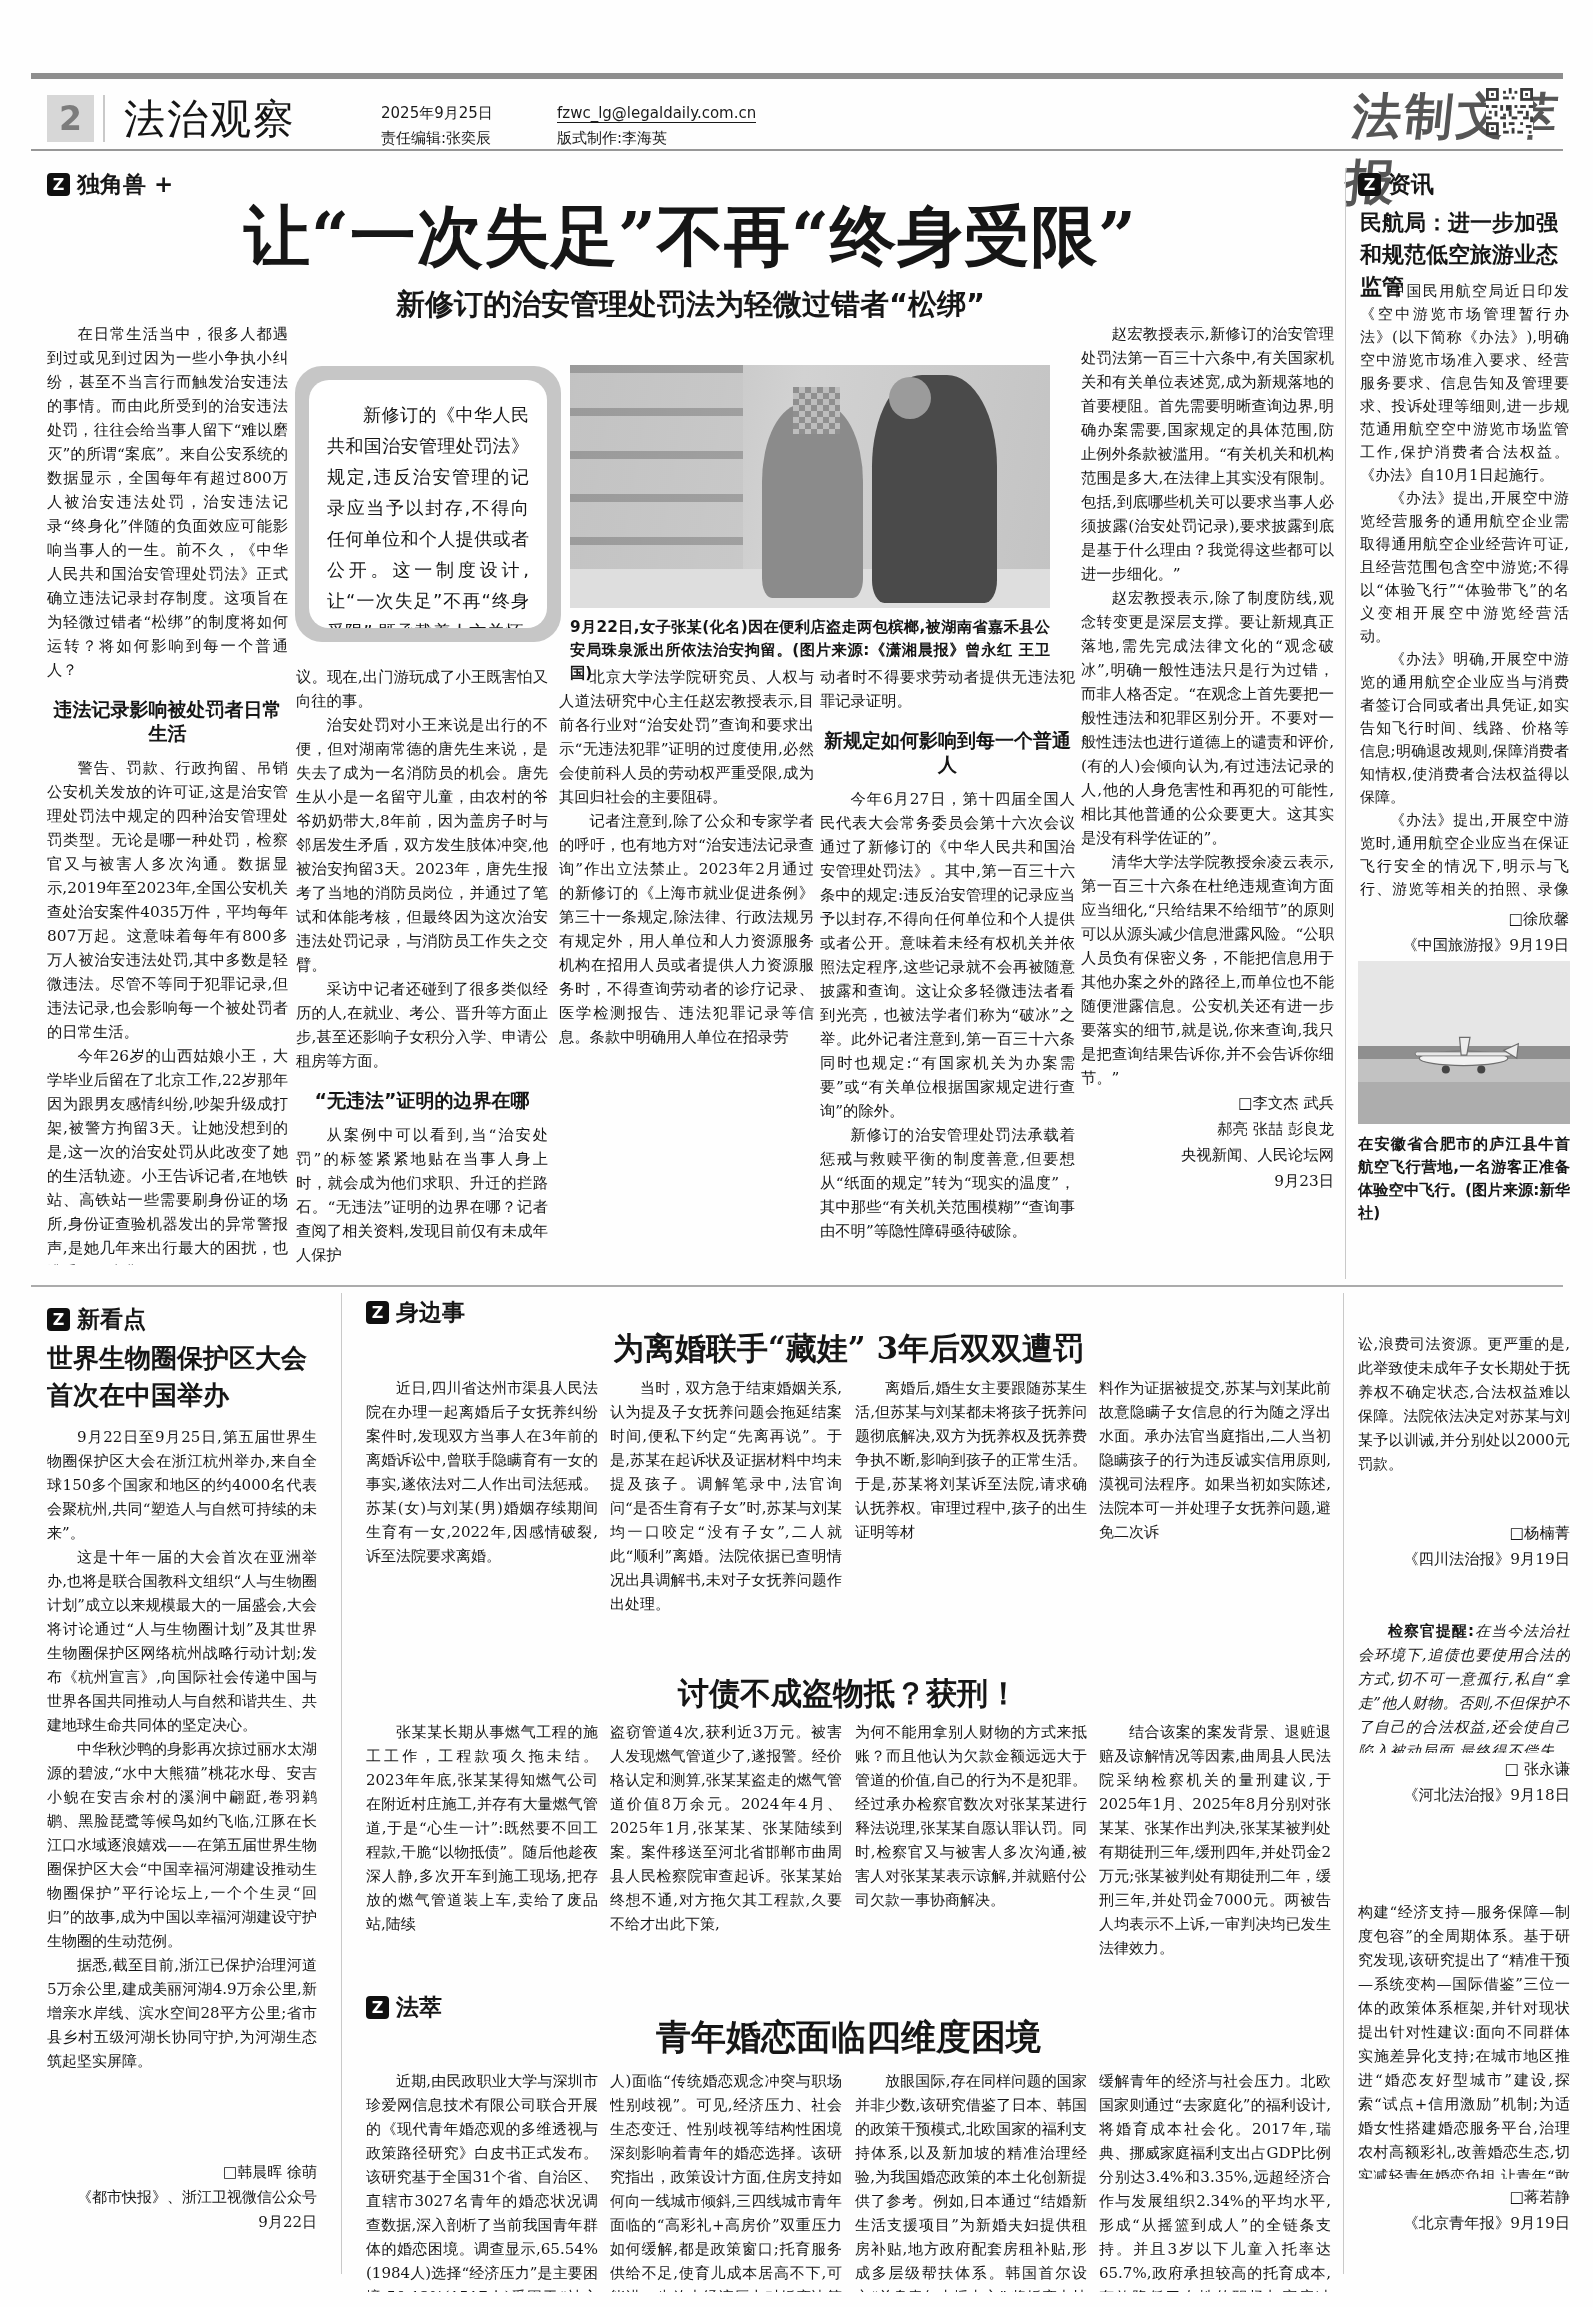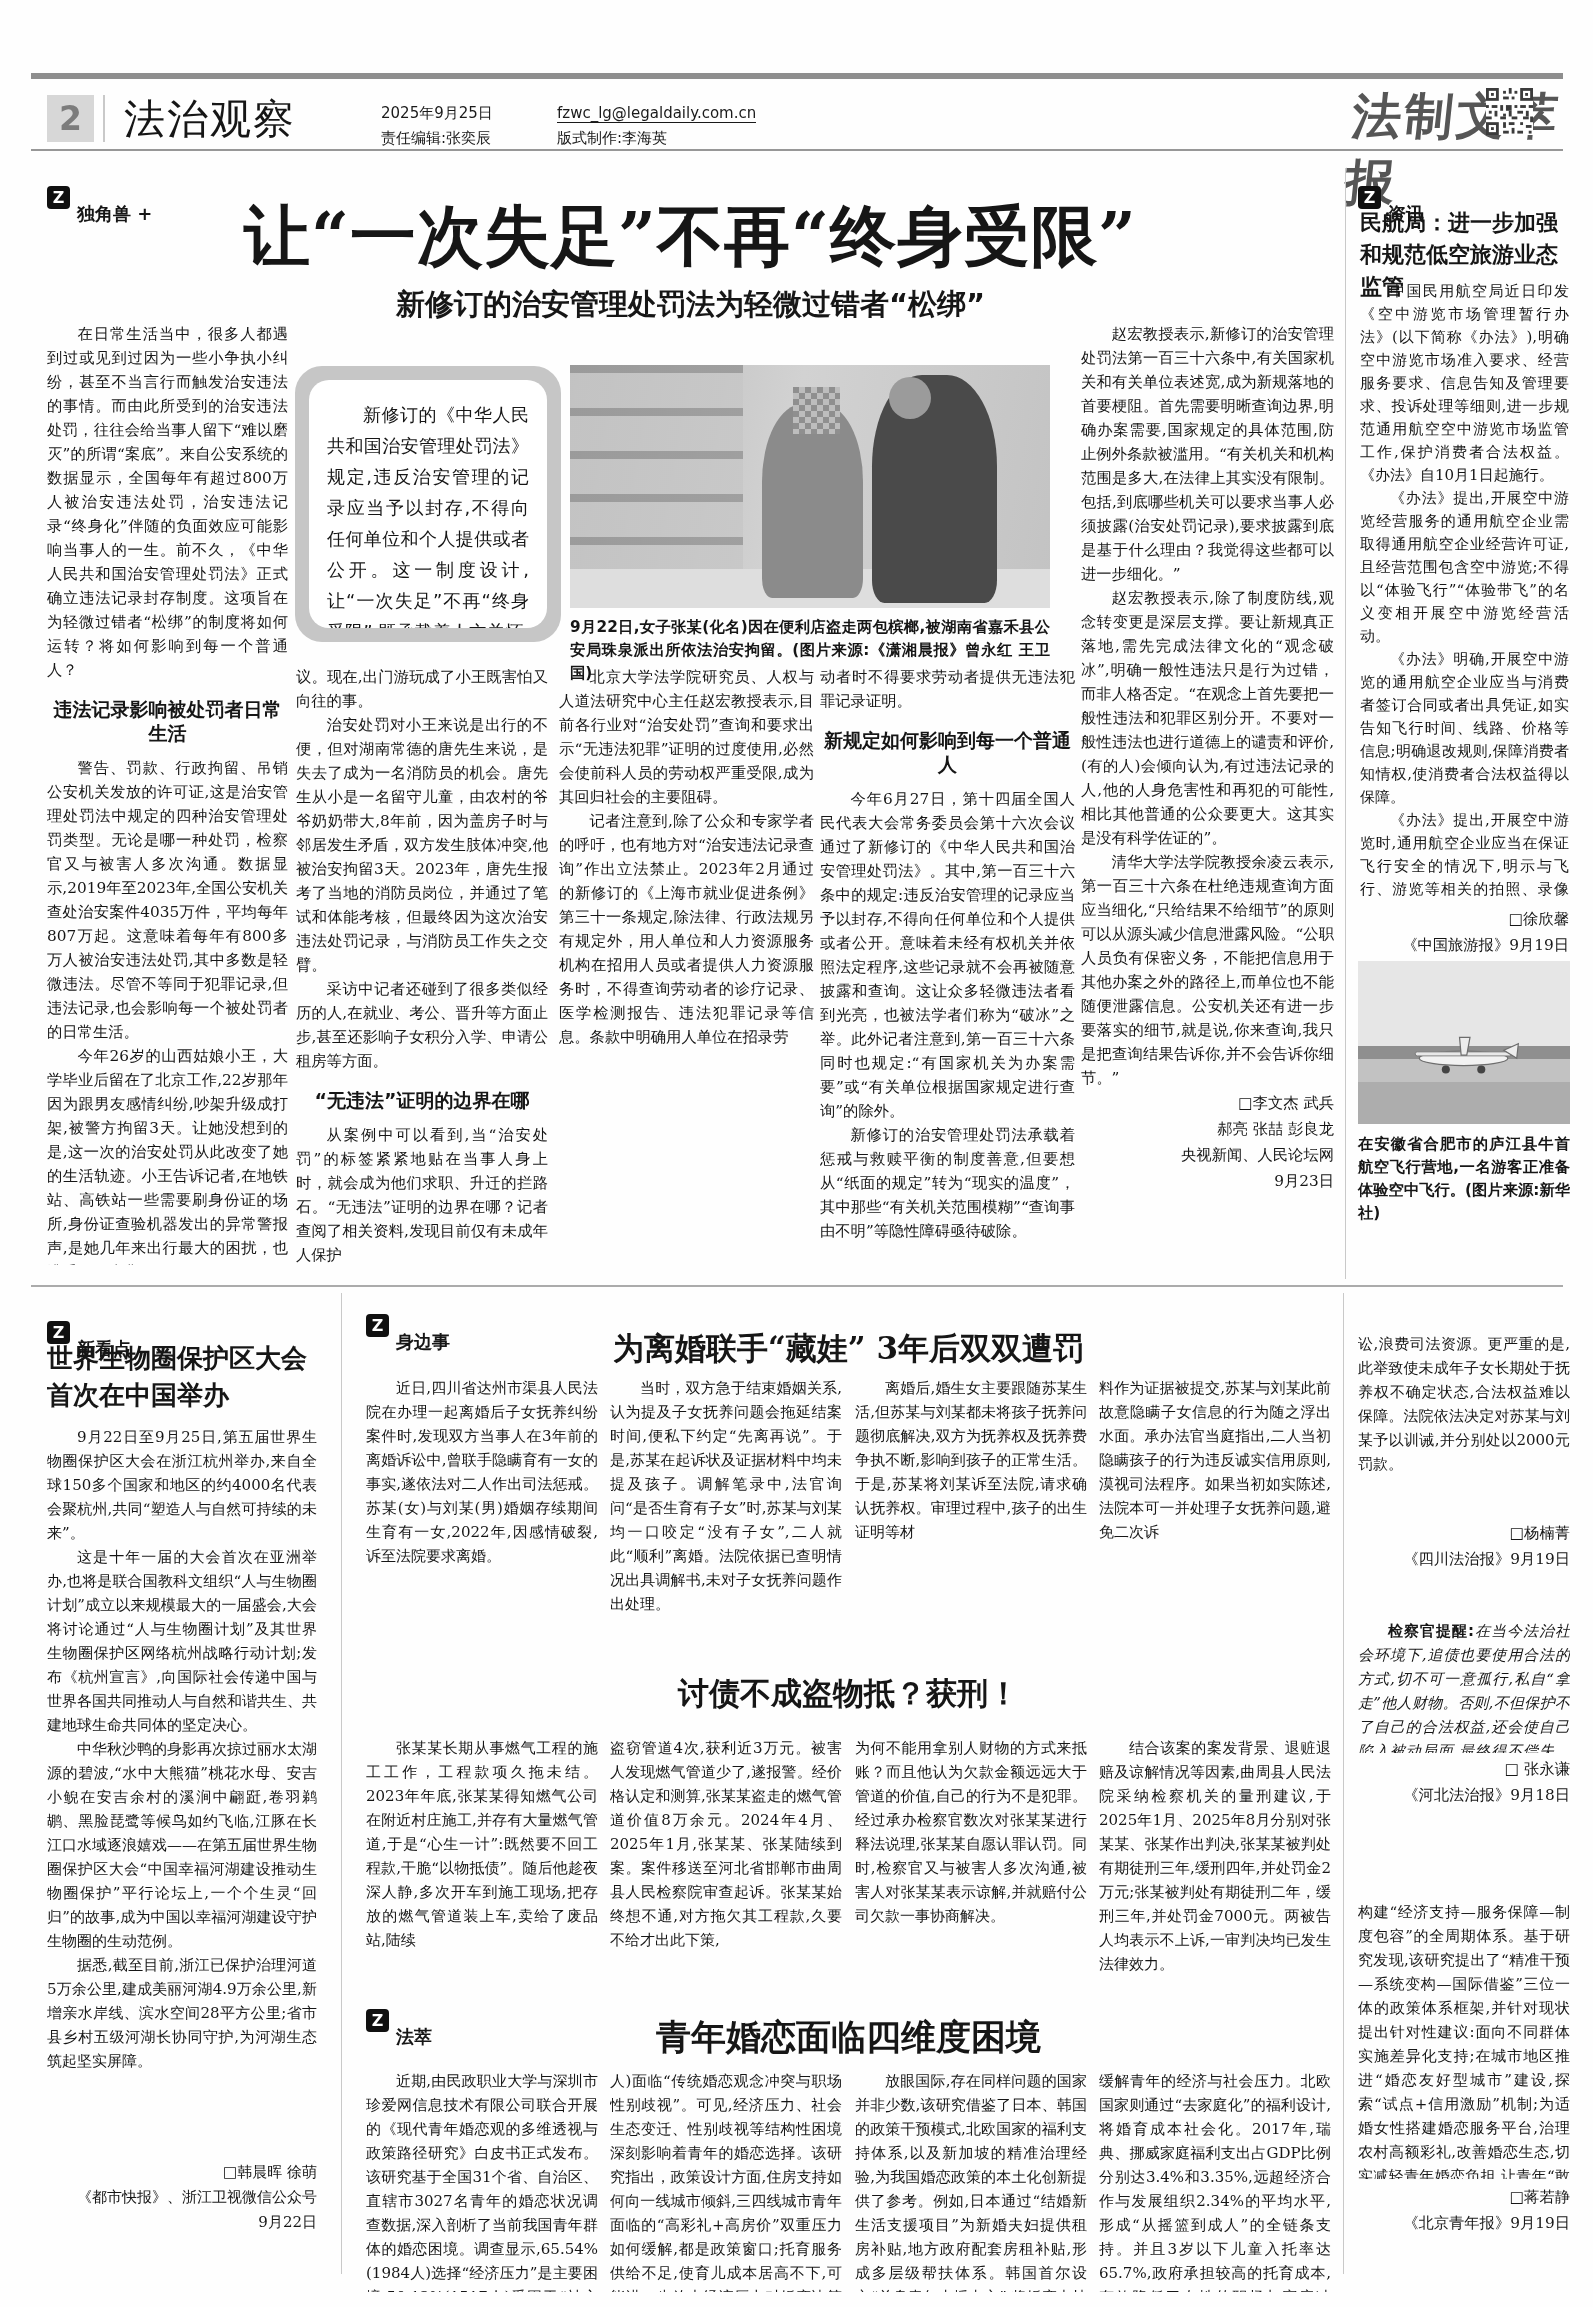--- a/index.html
+++ b/index.html
@@ -17,21 +17,21 @@
   .hmeta .email{text-decoration:none;color:#1a1a1a;border-bottom:1.5px solid #1a1a1a;}
   .masthead{left:1349px;top:84px;font-size:49px;font-weight:bold;color:#565656;
             letter-spacing:3px;transform:skewX(-6deg);}
   .qr{left:1486px;top:88px;width:47px;height:47px;}
   .header-rule{left:31px;top:149px;width:1532px;height:2px;background:#979797;}
   
   .marker{display:flex;align-items:center;gap:7px;}
   .marker .logo{width:23px;height:23px;background:#101010;color:#fff;border-radius:4px;
                 font-size:16px;font-weight:bold;display:flex;align-items:center;justify-content:center;
                 font-family:"DejaVu Sans","Liberation Sans",sans-serif;}
-  .marker .mlabel{font-size:18px;font-weight:bold;font-family:"DejaVu Sans","Liberation Sans",sans-serif;margin-top:33px;}
+  .marker .mlabel{font-size:23px;font-weight:bold;font-family:"DejaVu Sans","Liberation Sans",sans-serif;}
   
   .lead-headline{left:148px;top:192px;width:1085px;text-align:center;font-size:66px;font-weight:900;
                  letter-spacing:1px;}
   .lead-subhead{left:148px;top:285px;width:1085px;text-align:center;font-size:29px;font-weight:600;
                 font-family:"DejaVu Sans","Liberation Sans",sans-serif;}
   .col{font-size:15.3px;line-height:24px;text-align:justify;overflow:hidden;}
   .col p{margin:0;text-indent:2em;}
   .col p.cont{text-indent:0;}
   .colsub{font-family:"DejaVu Sans","Liberation Sans",sans-serif;font-weight:bold;font-size:19px;
           text-align:center;text-indent:0 !important;margin:15px 0 11px 0 !important;}
@@ -77,21 +77,21 @@
   .sub-headline{text-align:center;font-weight:900;}
   .divorce-headline{left:366px;top:1328px;width:965px;font-size:31px;}
   .debt-headline{left:366px;top:1673px;width:965px;font-size:31px;}
   .marriage-headline{left:366px;top:2014px;width:965px;font-size:35px;}
   .bcol{font-size:15px;line-height:24px;}
   .bc1{left:366px;width:232px;}
   .bc2{left:610px;width:232px;}
   .bc3{left:855px;width:232px;}
   .bc4{left:1099px;width:232px;}
   .row-divorce{top:1376px;height:279px;}
-  .row-debt{top:1720px;height:265px;margin-top:16px;}
+  .row-debt{top:1720px;height:265px;}
   .row-marriage{top:2069px;height:223px;}
   .rb{left:1358px;width:212px;}
   .divorce-c5{top:1332px;height:184px;}
   .divorce-byline{top:1520px;}
   .reminder{top:1619px;height:134px;font-style:italic;}
   .reminder .lead-in{font-style:normal;font-weight:bold;font-family:"DejaVu Sans","Liberation Sans",sans-serif;}
   .reminder-byline{top:1756px;}
   .marriage-c5{top:1900px;height:279px;}
   .marriage-byline{top:2184px;}
   

